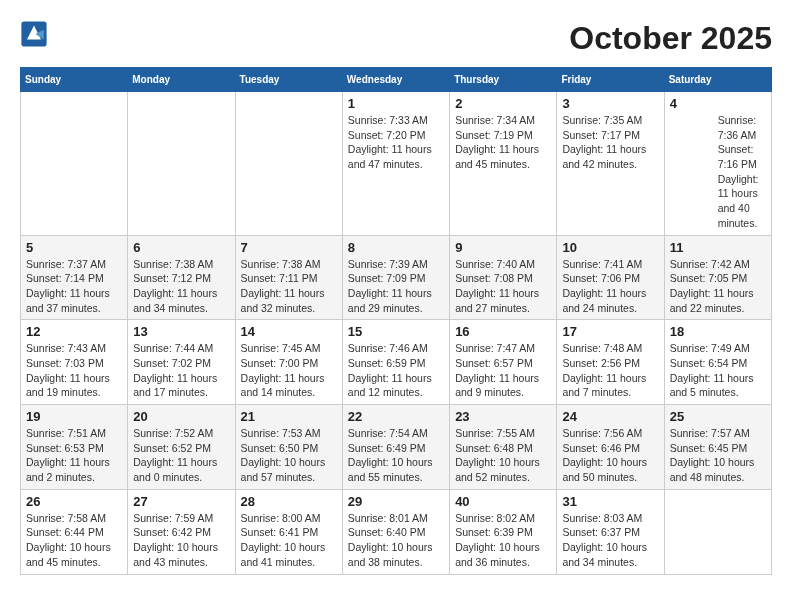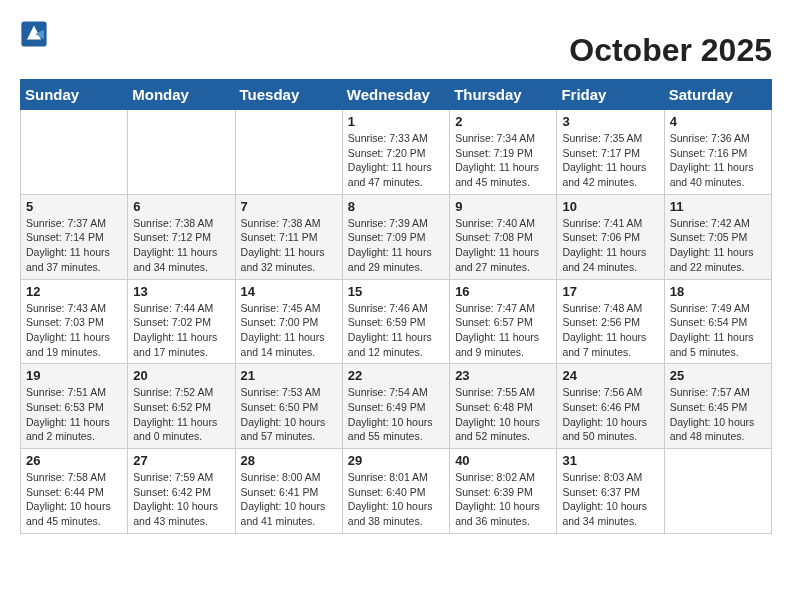--- a/index.html
+++ b/index.html
@@ -29,39 +29,38 @@
     }
     .logo-text span {
       color: #2060a0;
     }
     .logo-icon {
       width: 28px;
       height: 28px;
     }
     .title-block {
       text-align: right;
-      margin-top: 12px;
     }
     .month-title {
       font-size: 32px;
       font-weight: bold;
       color: #222;
     }
     .location {
       font-size: 15px;
       color: #444;
     }
     table {
       width: 100%;
       border-collapse: collapse;
     }
     th {
       background-color: #2060a0;
       color: #fff;
-      font-size: 15px;
+      font-size: 10px;
       font-weight: bold;
       padding: 6px 4px;
       text-align: left;
       border: 1px solid #2060a0;
     }
     td {
       border: 1px solid #ccc;
       vertical-align: top;
       padding: 4px 5px;
       font-size: 11px;
@@ -143,21 +142,21 @@
         </td>
         <td>
           <span class="day-num">3</span>
           <div class="day-info" style="white-space: pre-line;">Sunrise: 7:35 AM
 Sunset: 7:17 PM
 Daylight: 11 hours
 and 42 minutes.</div>
         </td>
         <td>
           <span class="day-num">4</span>
-          <div class="day-info" style="white-space: pre-line;">Sunrise: 7:36 AM
+          <div class="day-info" style="white-space: pre-line; margin-left: 48px;">Sunrise: 7:36 AM
 Sunset: 7:16 PM
 Daylight: 11 hours
 and 40 minutes.</div>
         </td>
       </tr>
       <tr>
         <td>
           <span class="day-num">5</span>
           <div class="day-info" style="white-space: pre-line;">Sunrise: 7:37 AM
 Sunset: 7:14 PM

